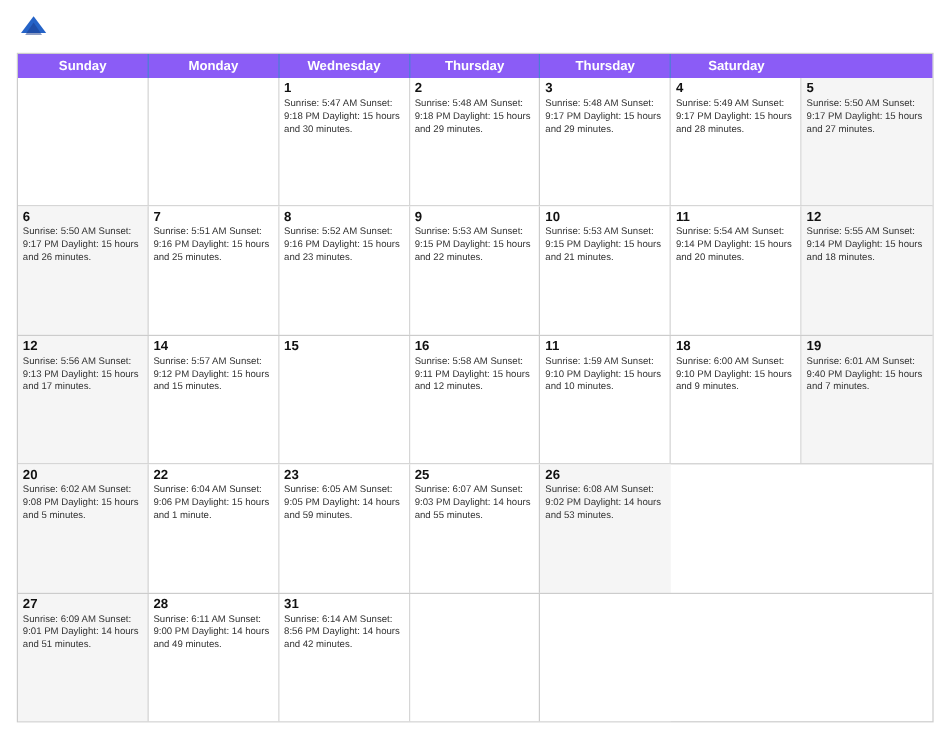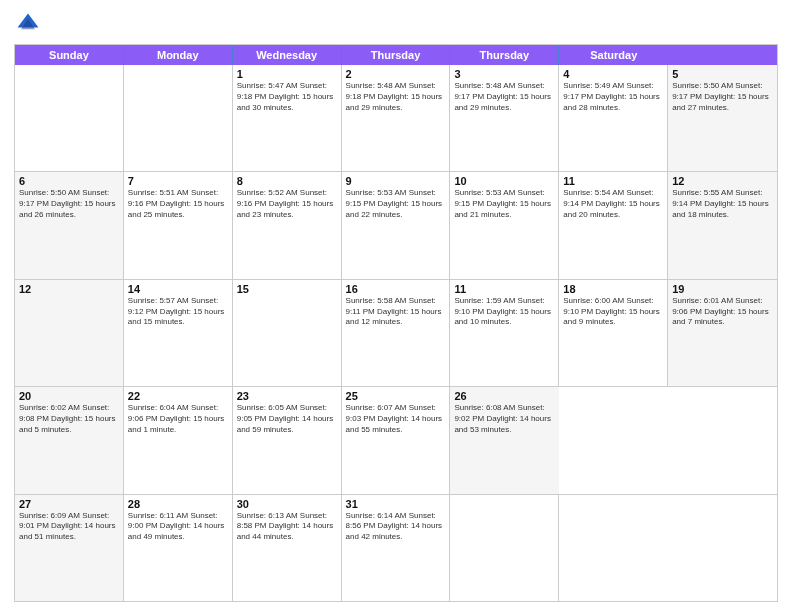--- a/index.html
+++ b/index.html
@@ -236,20 +236,24 @@
             <span class="day-num">12</span>
             <div class="day-info">Sunrise: 5:55 AM
 Sunset: 9:14 PM
 Daylight: 15 hours
 and 18 minutes.</div>
           </div>
         </div>
         <div class="cal-row">
           <div class="cal-cell shaded">
             <span class="day-num">12</span>
+            <div class="day-info">Sunrise: 5:56 AM
+Sunset: 9:13 PM
+Daylight: 15 hours
+and 17 minutes.</div>
           </div>
           <div class="cal-cell">
             <span class="day-num">14</span>
             <div class="day-info">Sunrise: 5:57 AM
 Sunset: 9:12 PM
 Daylight: 15 hours
 and 15 minutes.</div>
           </div>
           <div class="cal-cell">
             <span class="day-num">15</span>
@@ -271,21 +275,21 @@
           <div class="cal-cell">
             <span class="day-num">18</span>
             <div class="day-info">Sunrise: 6:00 AM
 Sunset: 9:10 PM
 Daylight: 15 hours
 and 9 minutes.</div>
           </div>
           <div class="cal-cell shaded">
             <span class="day-num">19</span>
             <div class="day-info">Sunrise: 6:01 AM
-Sunset: 9:06 PM
+Sunset: 9:40 PM
 Daylight: 15 hours
 and 7 minutes.</div>
           </div>
         </div>
         <div class="cal-row">
           <div class="cal-cell shaded">
             <span class="day-num">20</span>
             <div class="day-info">Sunrise: 6:02 AM
 Sunset: 9:08 PM
 Daylight: 15 hours
@@ -327,27 +331,20 @@
 Sunset: 9:01 PM
 Daylight: 14 hours
 and 51 minutes.</div>
           </div>
           <div class="cal-cell">
             <span class="day-num">28</span>
             <div class="day-info">Sunrise: 6:11 AM
 Sunset: 9:00 PM
 Daylight: 14 hours
 and 49 minutes.</div>
-          </div>
-          <div class="cal-cell">
-            <span class="day-num">30</span>
-            <div class="day-info">Sunrise: 6:13 AM
-Sunset: 8:58 PM
-Daylight: 14 hours
-and 44 minutes.</div>
           </div>
           <div class="cal-cell">
             <span class="day-num">31</span>
             <div class="day-info">Sunrise: 6:14 AM
 Sunset: 8:56 PM
 Daylight: 14 hours
 and 42 minutes.</div>
           </div>
           <div class="cal-cell empty"></div>
           <div class="cal-cell empty"></div>

